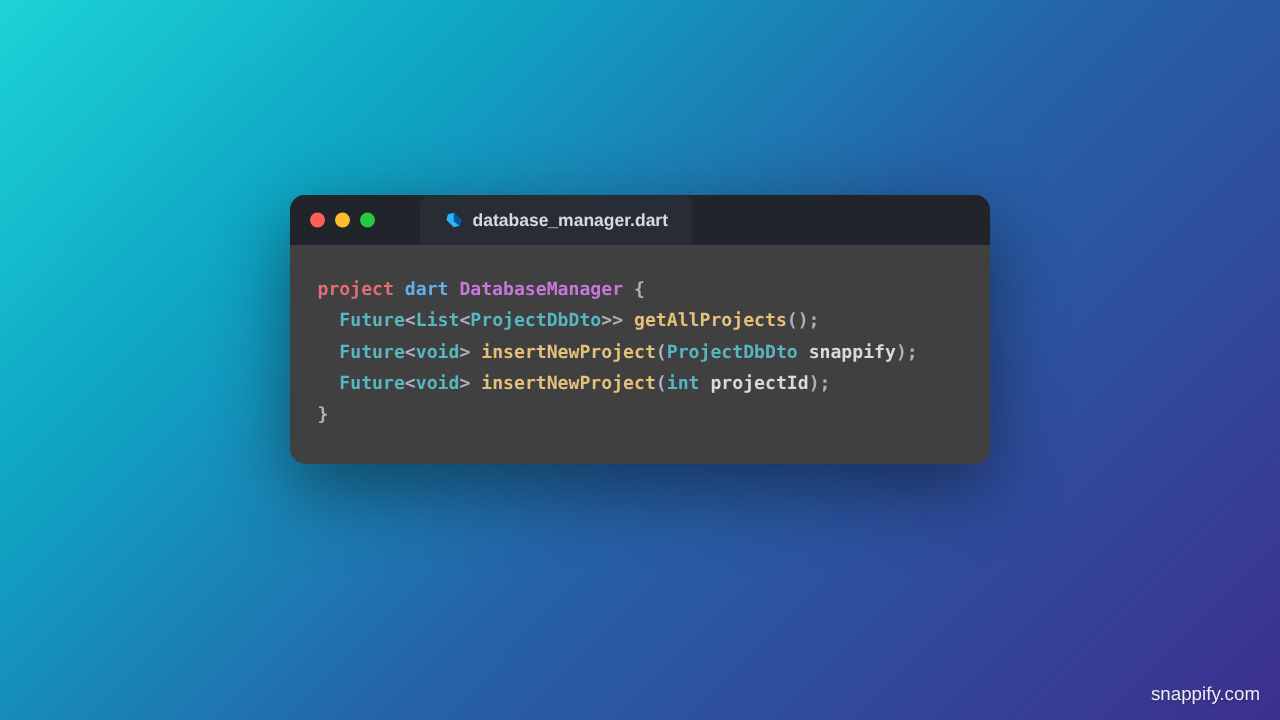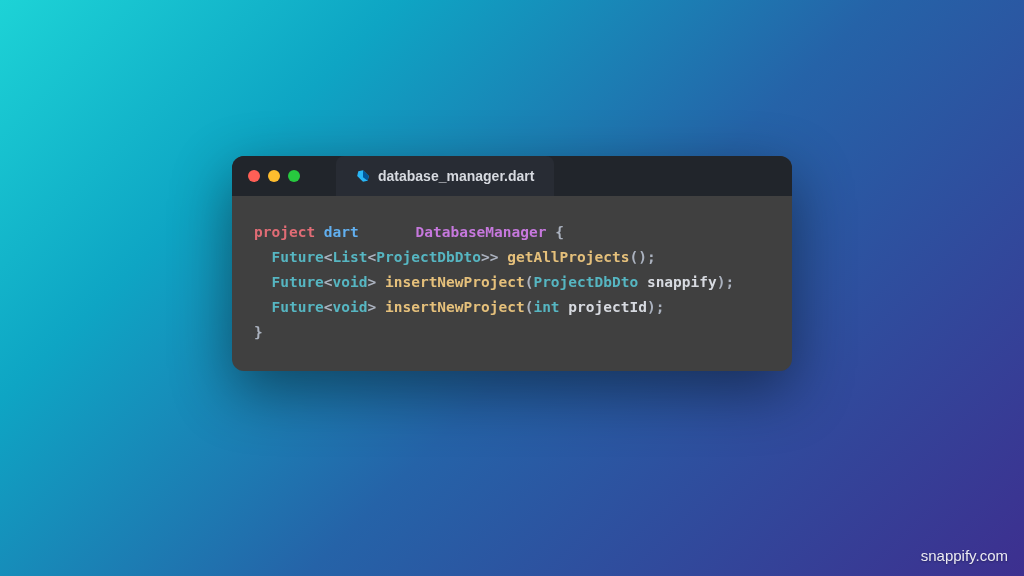--- a/index.html
+++ b/index.html
@@ -64,21 +64,21 @@
     }
     .code-body {
       padding: 24px 22px 26px 22px;
       font-size: 14.5px;
       line-height: 1.72;
       color: #abb2bf;
       white-space: pre;
     }
     .kw1 { color: #e06c75; }   
     .kw2 { color: #61afef; }   
-    .type { color: #c678dd; margin-left: 48px; }  
+    .type { color: #c678dd; }  
     .gen  { color: #56b6c2; }  
     .method { color: #e5c07b; } 
     .punct { color: #abb2bf; } 
     .white { color: #d7dae0; } 
     .watermark {
       position: absolute;
       right: 16px;
       bottom: 12px;
       color: rgba(255,255,255,0.9);
       font-family: Liberation Sans, sans-serif;

